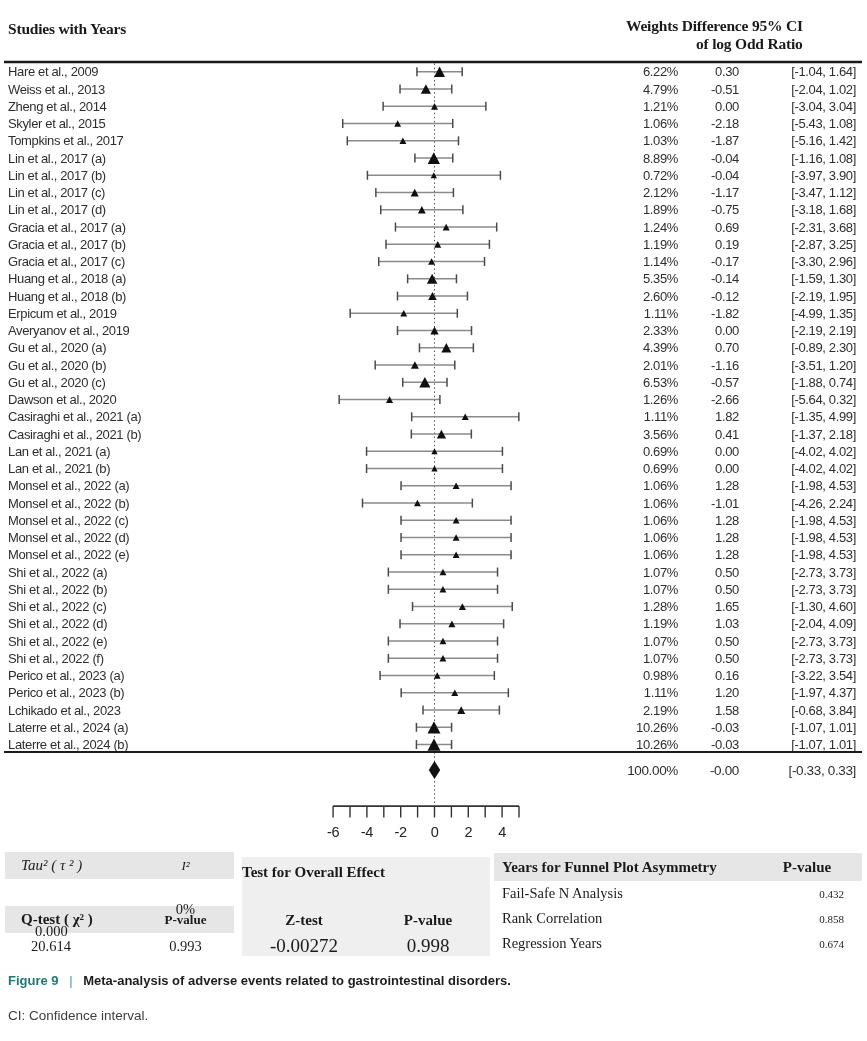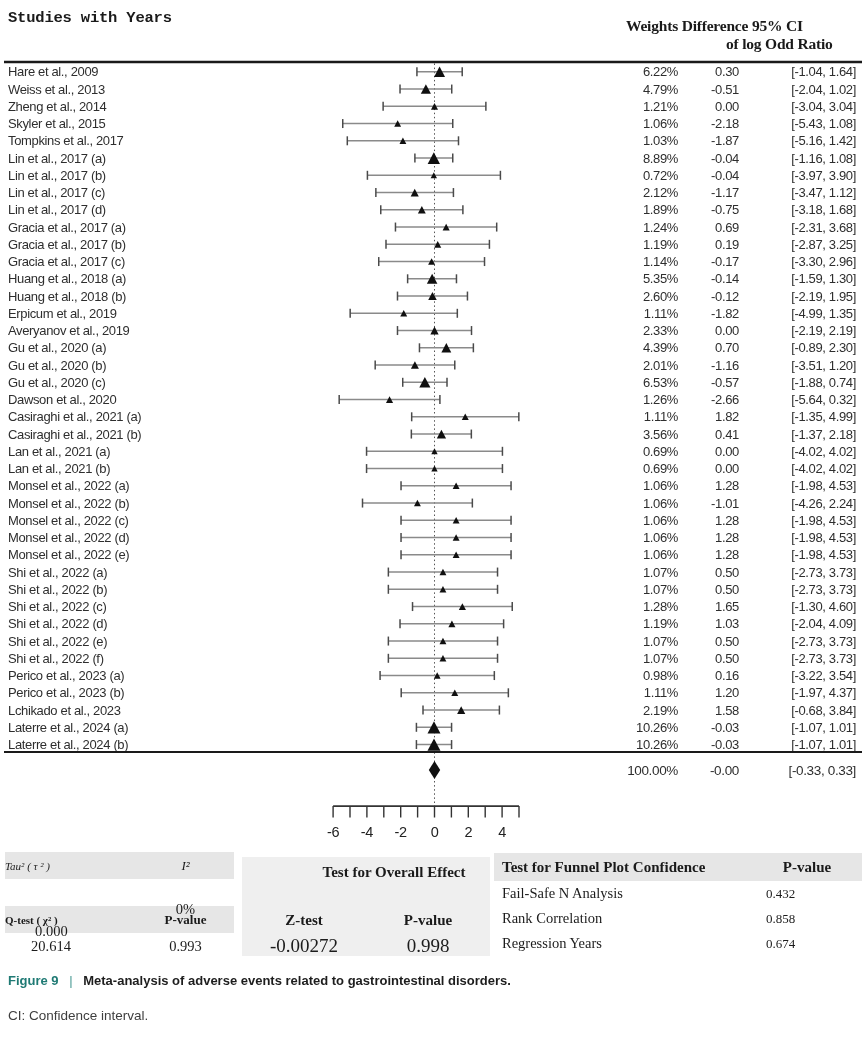--- a/index.html
+++ b/index.html
@@ -7,51 +7,51 @@
         font-family:"Liberation Sans",sans-serif;}
   .abs{position:absolute;}
   .serifB{font-family:"Liberation Serif",serif;font-weight:bold;color:#1a1a1a;}
   .serifR{font-family:"Liberation Serif",serif;color:#1c1c1c;}
   
   .hdr{font-size:15.5px;line-height:17px;letter-spacing:-0.2px;}
   
   .ltable{left:5px;top:852px;width:229px;}
   .lrow{display:grid;grid-template-columns:132px 97px;height:27px;align-items:center;}
   .gray{background:#e6e6e6;}
-  .lcell1{padding-left:0;font-size:11px;}
+  .lcell1{padding-left:16px;font-size:15px;}
   .lcell2{text-align:center;font-size:13px;}
   .lval{font-size:14.5px;}
   .midpanel{left:242px;top:857px;width:248px;height:99px;background:#efefef;}
-  .mid-title{position:absolute;left:0;top:7px;width:100%;text-align:center;font-size:15px;padding-left:28px;}
+  .mid-title{position:absolute;left:0;top:7px;width:100%;text-align:left;font-size:15px;}
   .mid-grid{position:absolute;left:0;top:55px;width:100%;display:grid;grid-template-columns:1fr 1fr;}
   .mid-grid div{text-align:center;font-size:15px;}
   .mid-grid2{position:absolute;left:0;top:78px;width:100%;display:grid;grid-template-columns:1fr 1fr;}
   .mid-grid2 div{text-align:center;font-size:19px;}
   .rtable{left:494px;top:853px;width:368px;}
   .rhead{height:28px;display:flex;align-items:center;}
   .rhead .t{padding-left:8px;font-size:15px;flex:1;}
   .rhead .p{width:110px;text-align:center;font-size:15px;}
   .rrow{height:25px;display:flex;align-items:center;}
   .rrow .t{padding-left:8px;font-size:14.5px;flex:1;}
-  .rrow .p{width:78px;padding-right:18px;font-size:13px;}
+  .rrow .p{width:78px;text-align:right;padding-right:18px;font-size:11px;}
   
   .cap1{left:8px;top:973px;font-size:13px;font-weight:bold;color:#1d1d1d;}
   .cap-fig{color:#1f7a74;}
   .cap-sep{color:#4a9a94;font-weight:400;padding:0 7px;}
   .cap2{left:8px;top:1008px;font-size:13.5px;color:#3e3e3e;}
   svg text{font-family:"Liberation Sans",sans-serif;}
 </style>
 </head>
 <body>
 
 <div class="page">
 
-  <div class="abs hdr serifB" style="left:8px;top:10px;font-family:Liberation Mono, monospace;">Studies with Years</div>
+  <div class="abs hdr serifB" style="left:8px;top:20px;">Studies with Years</div>
   <div class="abs hdr serifB" style="left:626px;top:17px;">Weights Difference 95% CI</div>
-  <div class="abs hdr serifB" style="left:696px;top:35px;margin-left:30px;">of log Odd Ratio</div>
+  <div class="abs hdr serifB" style="left:696px;top:35px;">of log Odd Ratio</div>
 
   <svg id="forest-svg" class="abs" style="left:0;top:0;" width="867" height="845" viewBox="0 0 867 845">
       <line x1="434.5" y1="63.5" x2="434.5" y2="806" stroke="#555" stroke-width="1" stroke-dasharray="1.5 2.6"></line>
       <line x1="416.924" y1="71.8" x2="462.216" y2="71.8" stroke="#8a8a8a" stroke-width="1.5"></line>
       <line x1="416.924" y1="67.3" x2="416.924" y2="76.3" stroke="#4a4a4a" stroke-width="1.5"></line>
       <line x1="462.216" y1="67.3" x2="462.216" y2="76.3" stroke="#4a4a4a" stroke-width="1.5"></line>
       <polygon points="439.57,66.58298959905157 445.06158989573515,77.01701040094842 434.07841010426483,77.01701040094842" fill="#101010"></polygon>
       <text font-size="13px" fill="#2e2e2e" letter-spacing="-0.35" x="8" y="76.39999999999999">Hare et al., 2009</text>
       <text font-size="13px" fill="#2e2e2e" letter-spacing="-0.35" x="678" y="76.39999999999999" text-anchor="end">6.22%</text>
       <text font-size="13px" fill="#2e2e2e" letter-spacing="-0.35" x="739" y="76.39999999999999" text-anchor="end">0.30</text>
@@ -421,21 +421,21 @@
       <div class="serifB">P-value</div>
     </div>
     <div class="mid-grid2">
       <div class="serifR">-0.00272</div>
       <div class="serifR">0.998</div>
     </div>
   </div>
 
   <div class="abs rtable">
     <div class="rhead gray">
-      <div class="t serifB">Test for Funnel Plot Confidence</div>
+      <div class="t serifB">Years for Funnel Plot Asymmetry</div>
       <div class="p serifB">P-value</div>
     </div>
     <div class="rrow">
       <div class="t serifR">Fail-Safe N Analysis</div>
       <div class="p serifR">0.432</div>
     </div>
     <div class="rrow">
       <div class="t serifR">Rank Correlation</div>
       <div class="p serifR">0.858</div>
     </div>

